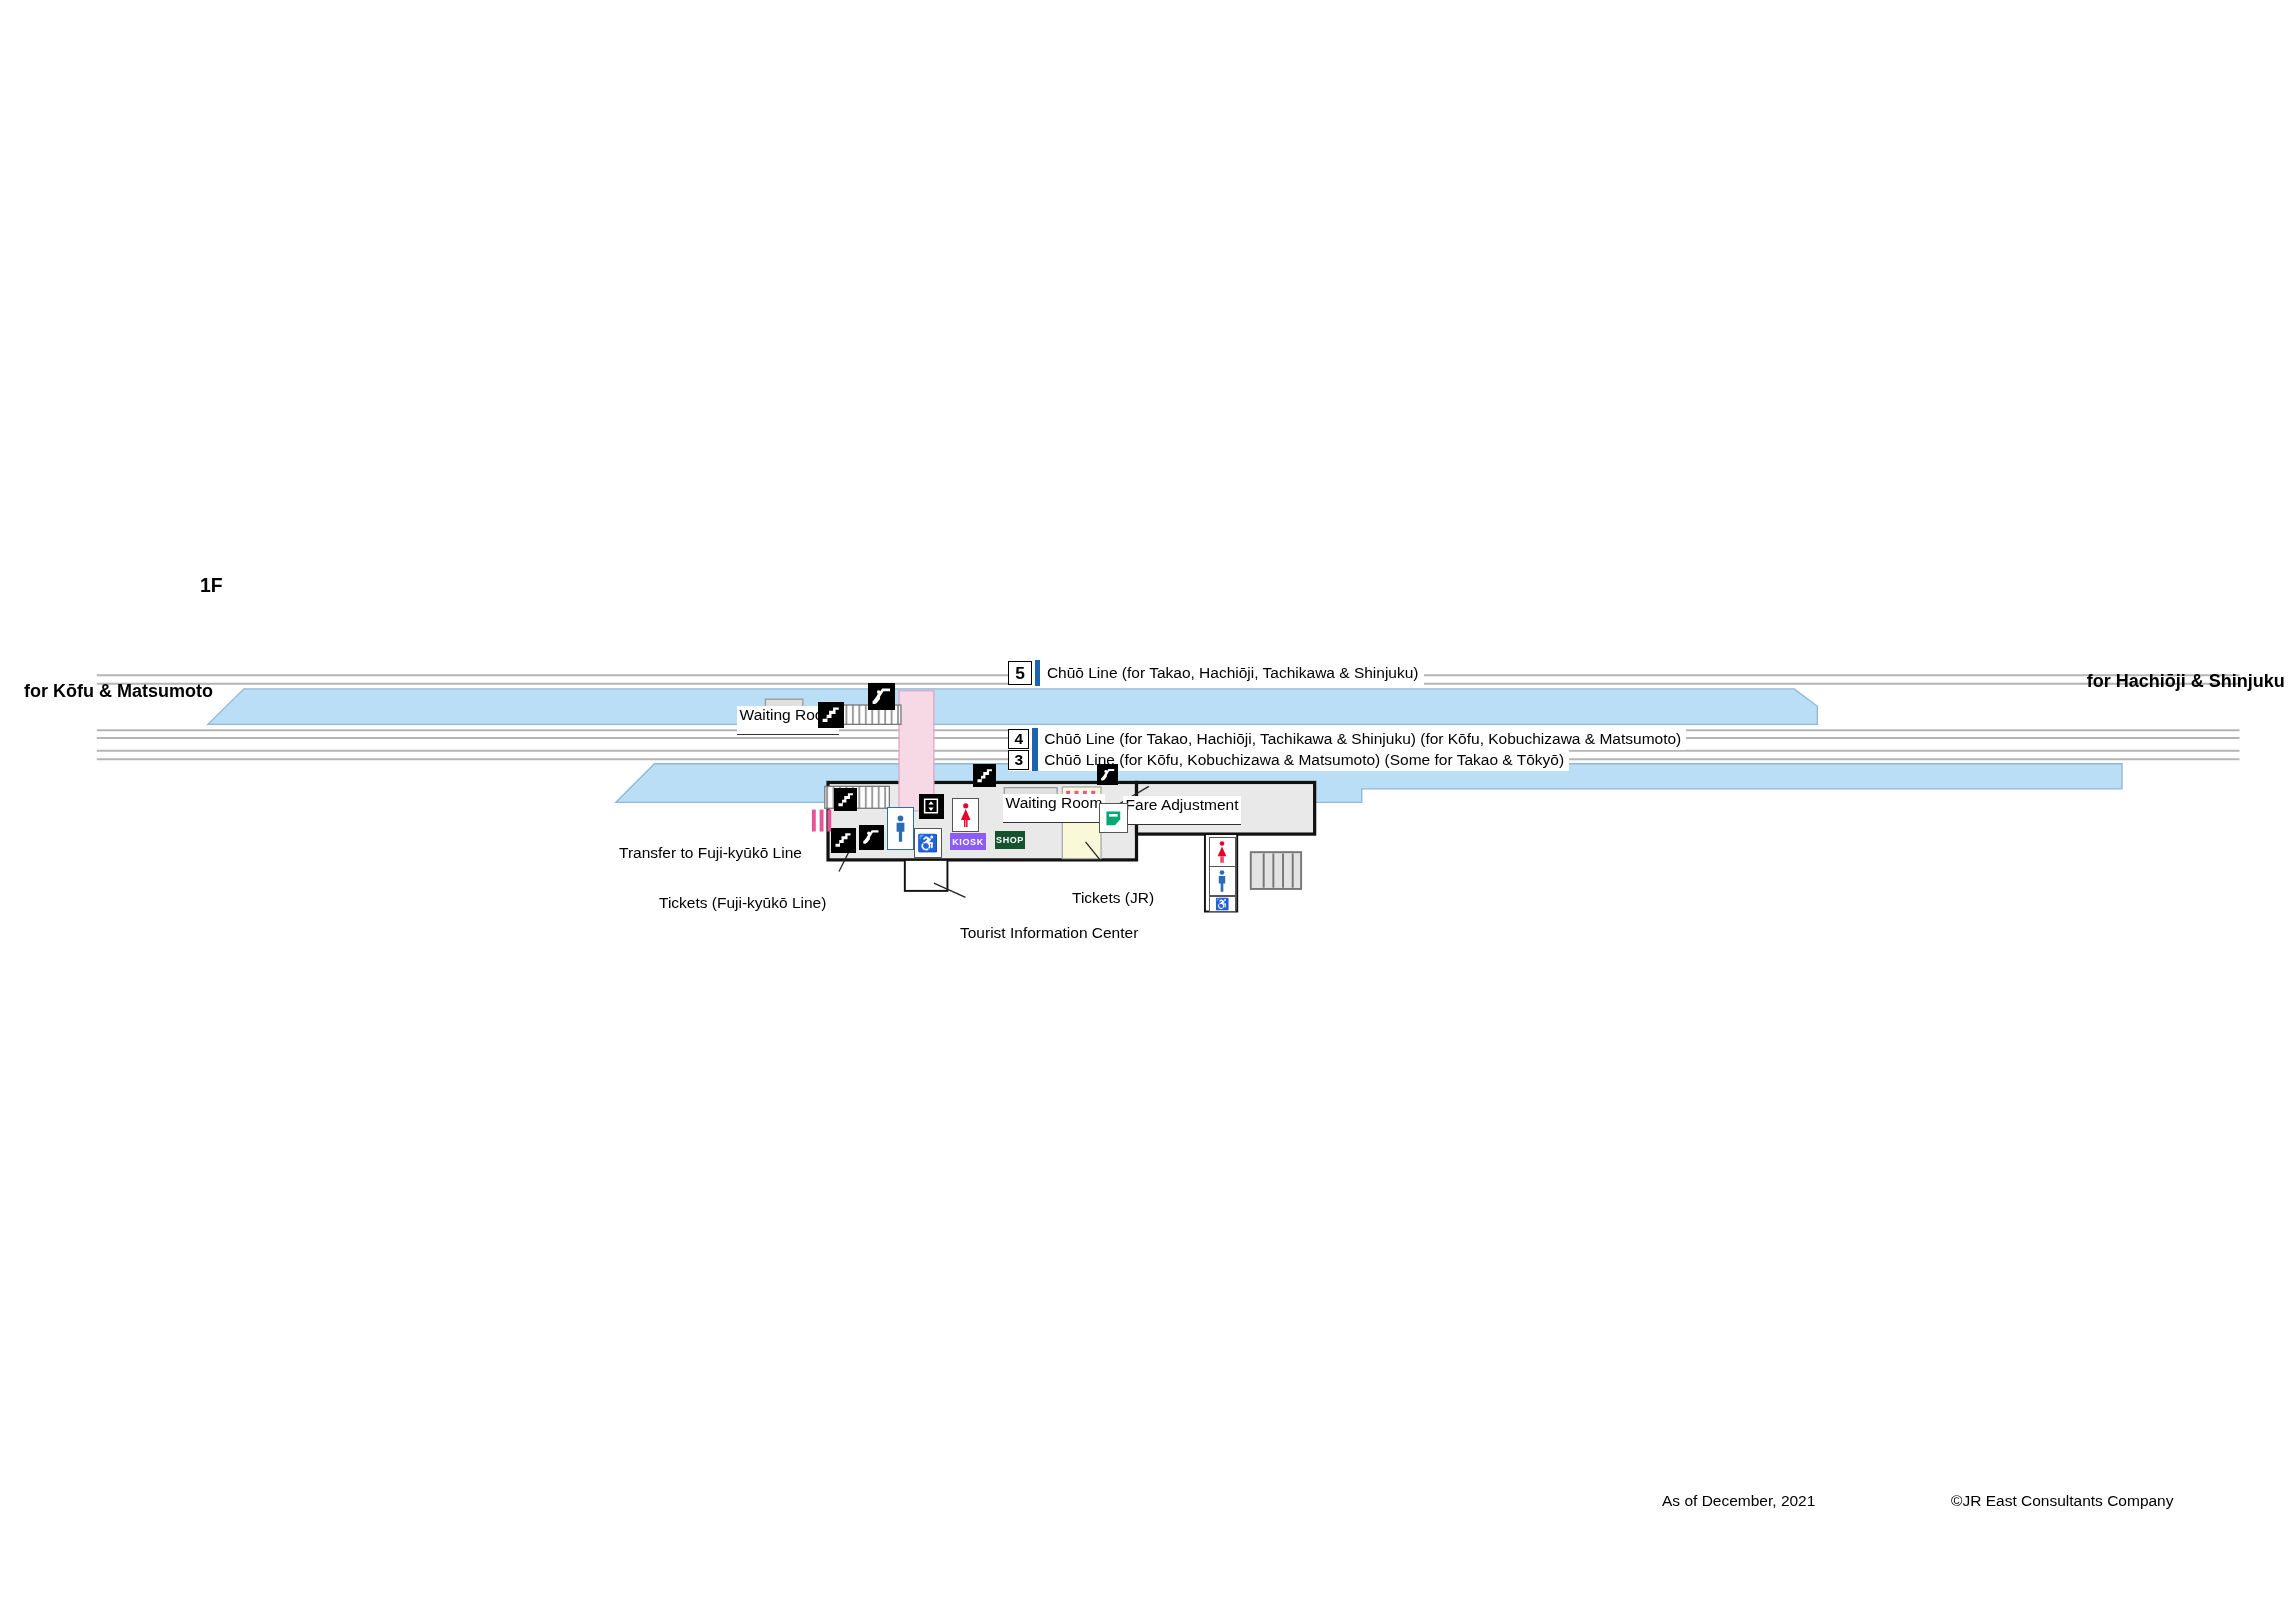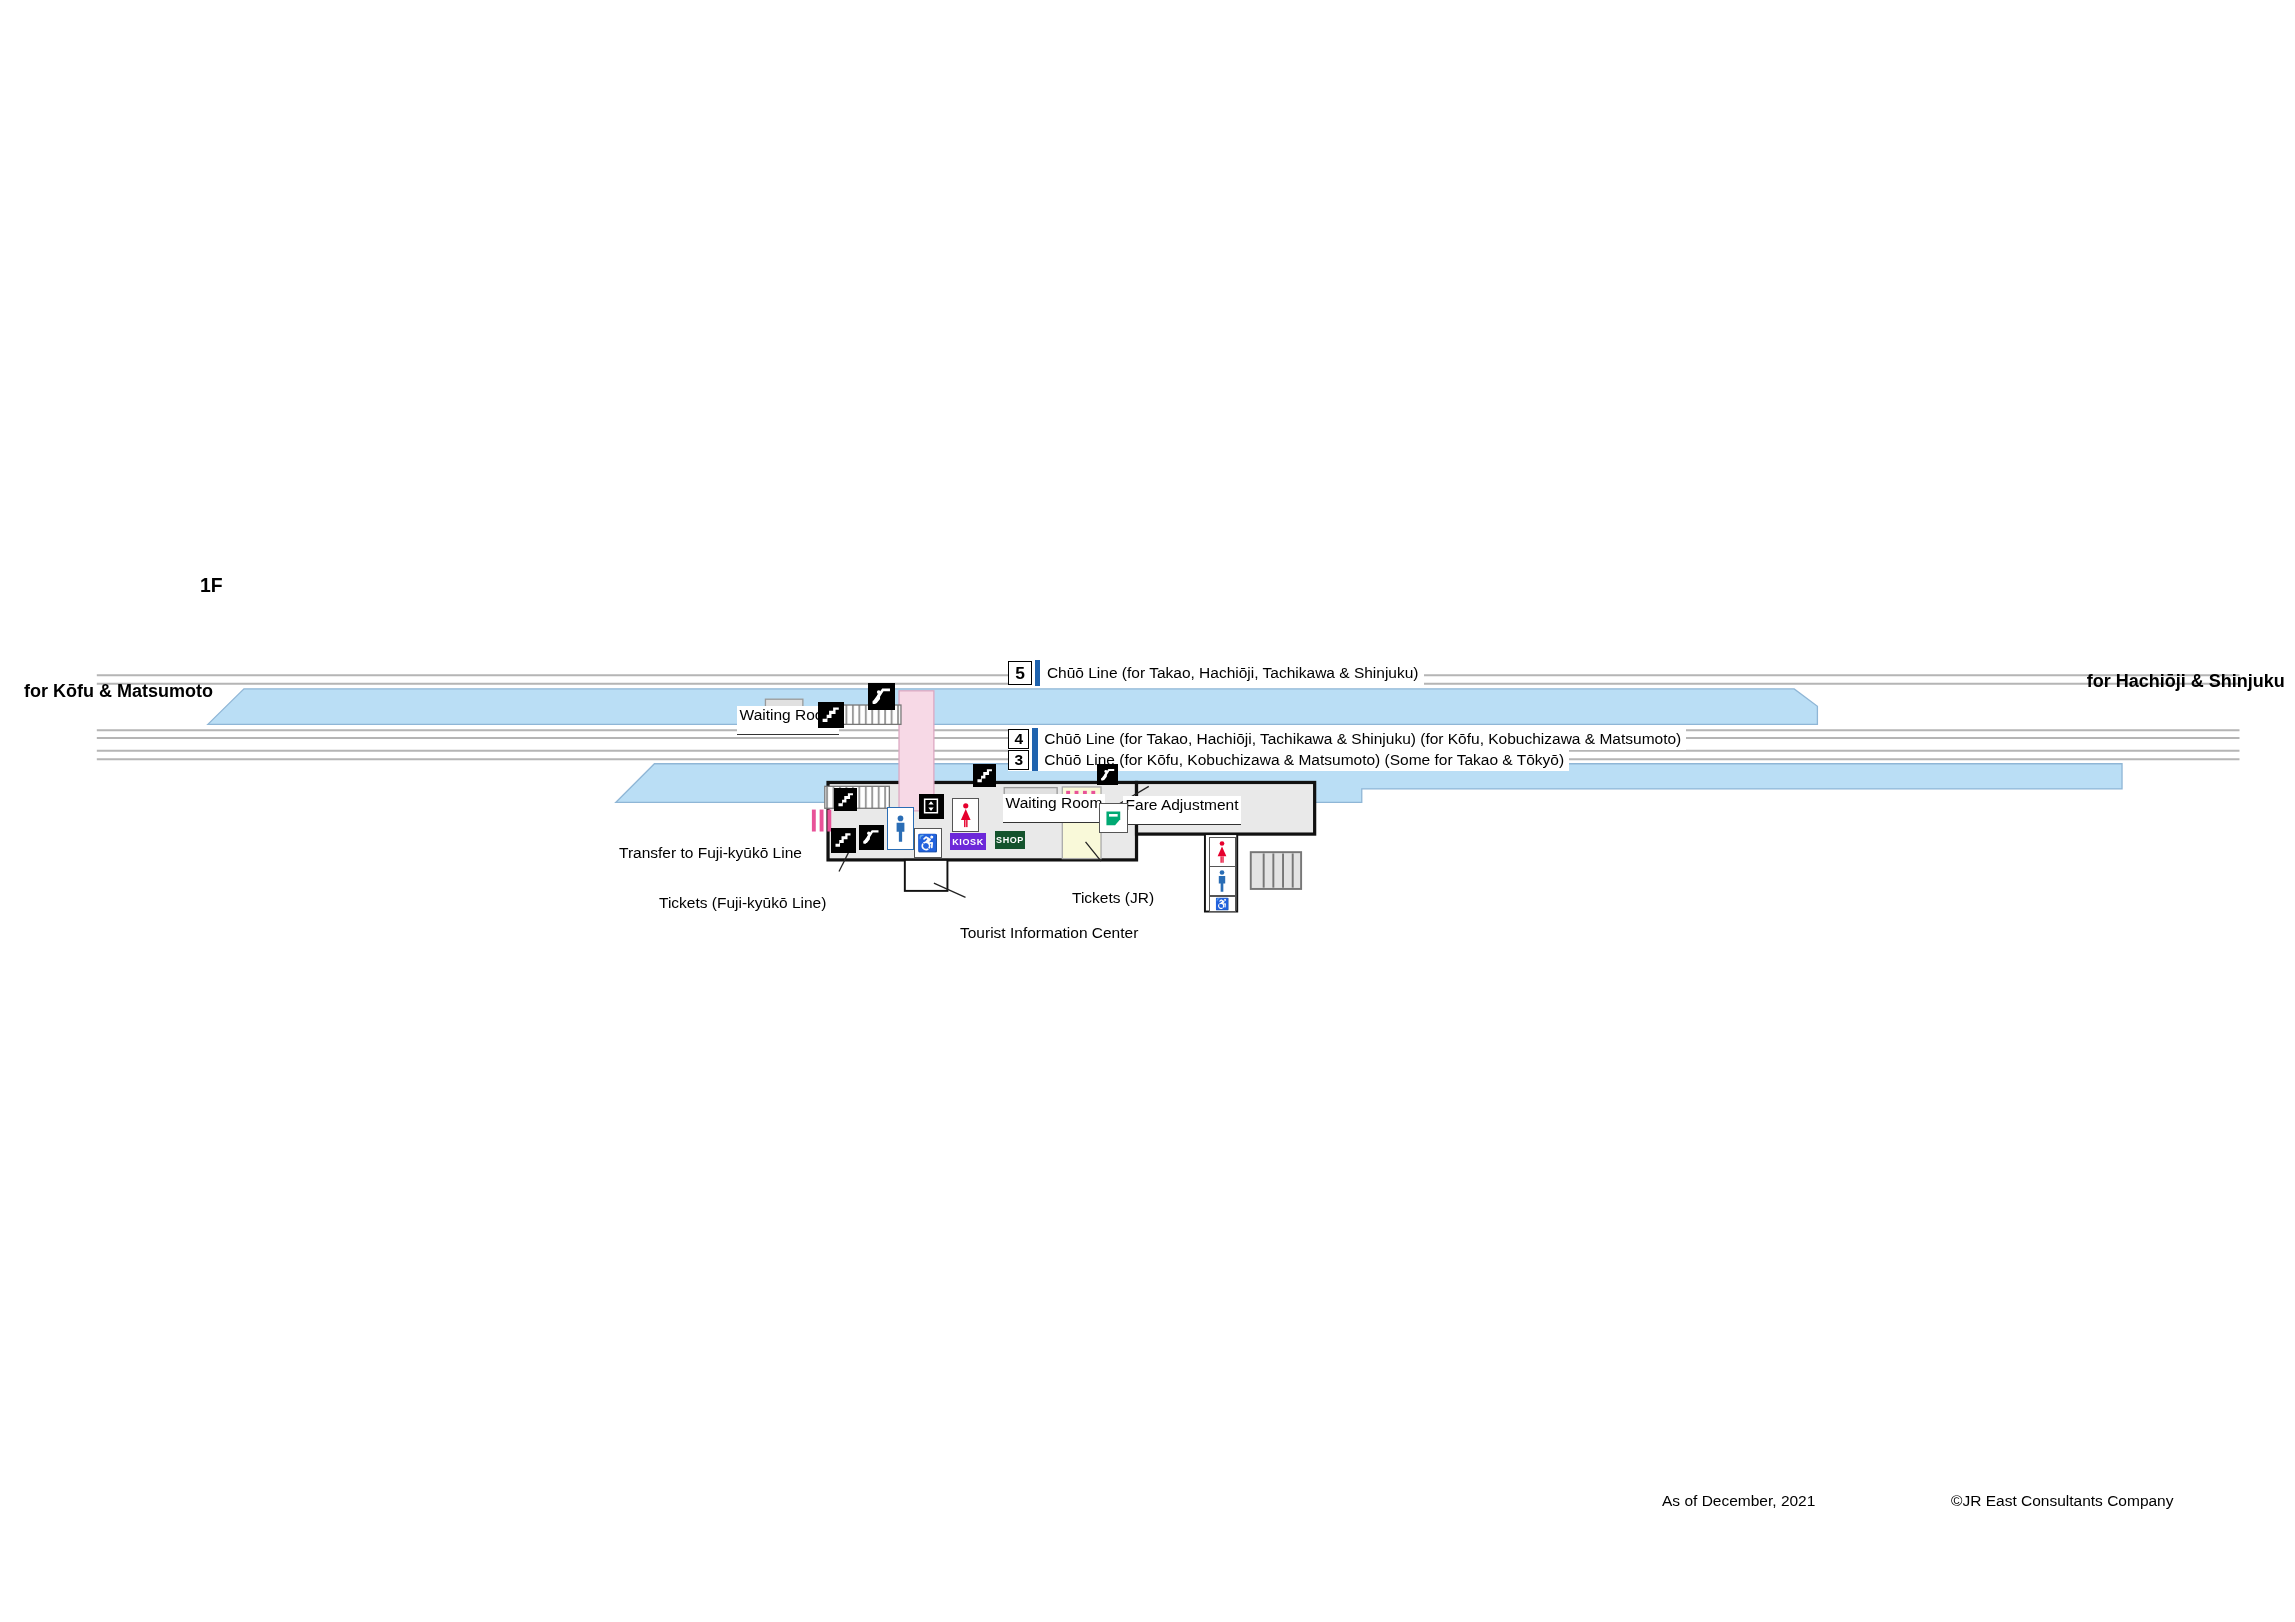--- a/index.html
+++ b/index.html
@@ -23,21 +23,21 @@
   .bluebar.small{width:5.8px;height:22px;}
   .rowtext{font-size:15.5px;margin-left:6.5px;white-space:nowrap;}
 
   .ib{position:absolute;background:#000;display:flex;align-items:center;justify-content:center;}
   .iw{position:absolute;background:#fff;border:1.3px solid #222;display:flex;
       align-items:center;justify-content:center;}
   .iw.blue{border:1.9px solid #2a6db5;}
   .iw.thin{border:1.3px solid #555;}
   .sign{position:absolute;display:flex;align-items:center;justify-content:center;
         color:#fff;font-weight:bold;font-size:9px;letter-spacing:0.6px;}
-  .sign.kiosk{background:#6d28d9;}
+  .sign.kiosk{background:#8b5cf6;}
   .sign.shop{background:#14532d;}
   .wc{font-size:17px;line-height:1;}
 </style>
 </head>
 <body>
 
 <div class="canvas">
 
   <svg class="geom" viewBox="0 0 3556 2514">
     <defs>

